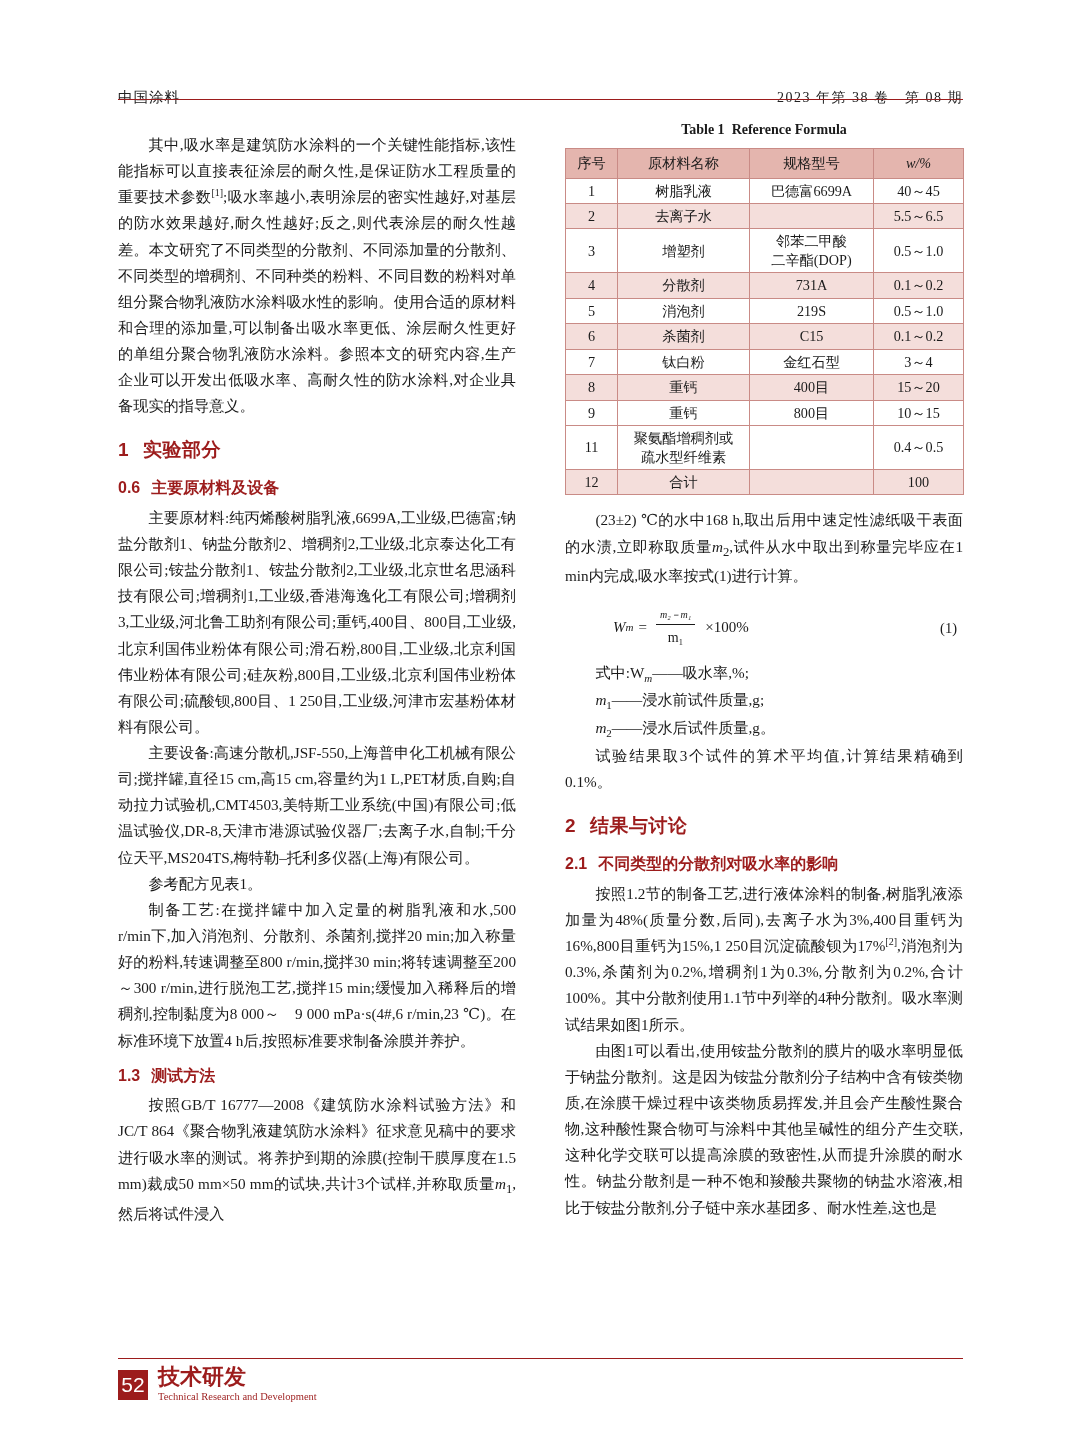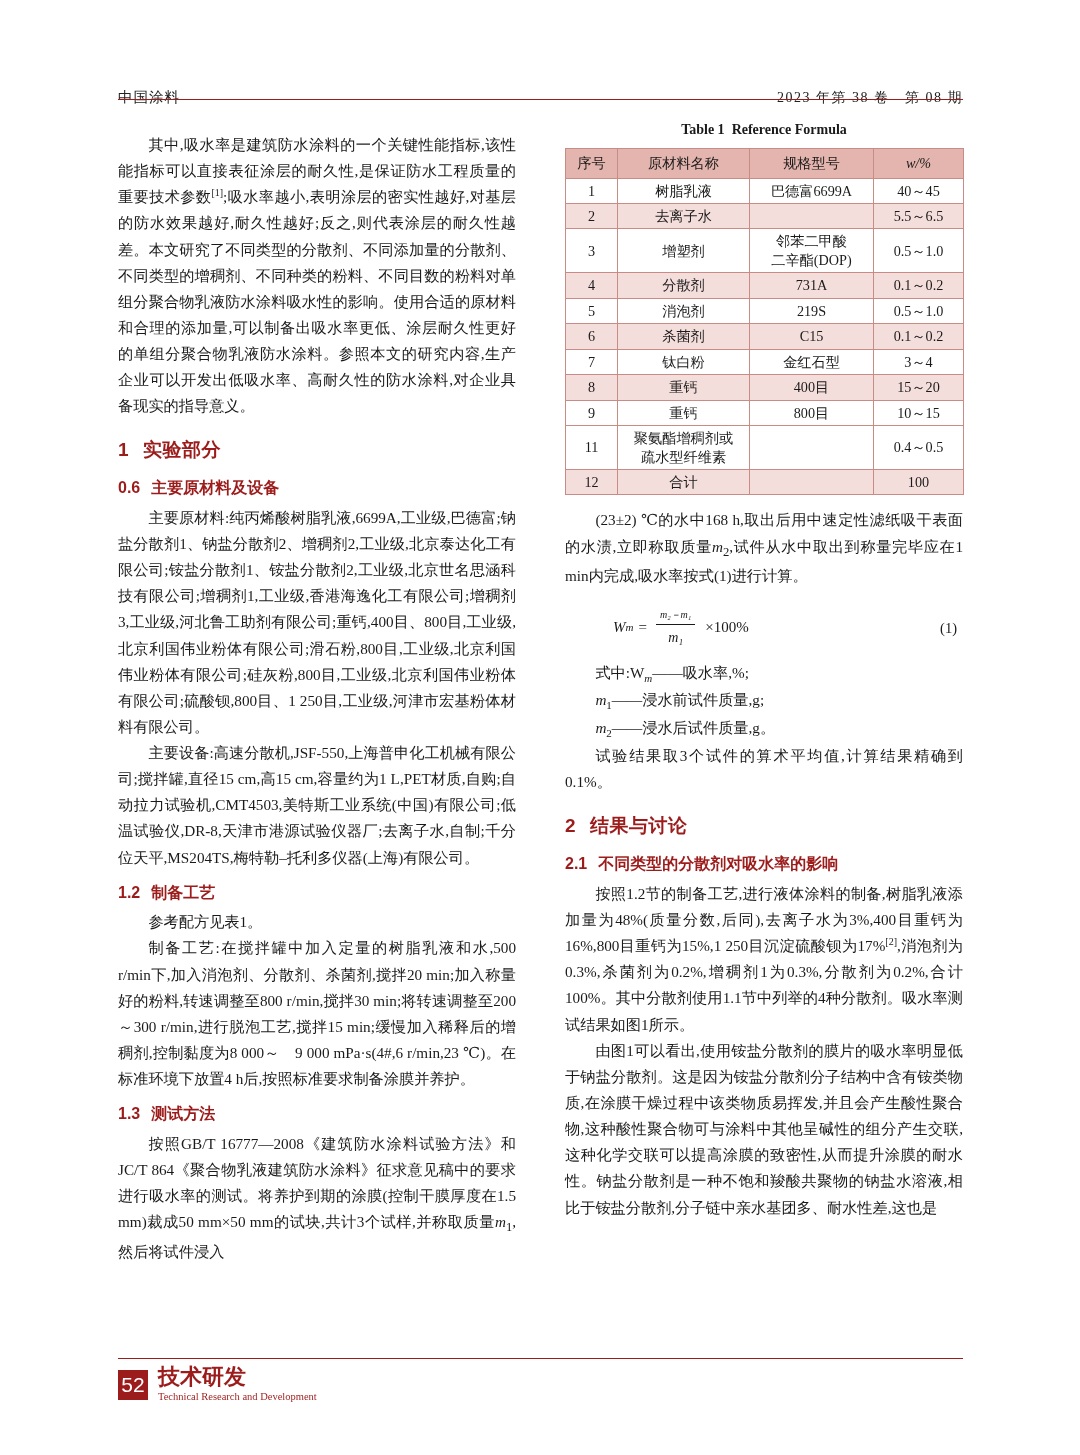--- a/index.html
+++ b/index.html
@@ -152,21 +152,20 @@
     margin: 0 4px;
   }
   .frac .top {
     border-bottom: 1px solid #1a1a1a;
     padding: 0 4px 1px 4px;
     font-style: italic;
     font-size: 10px;
   }
   .frac .bot {
     padding: 1px 4px 0 4px;
-    font-style: italic;
     font-size: 14px;
   }
   .eq-no {
     position: absolute;
     right: 6px;
     top: 12px;
     font-size: 14.5px;
   }
   .where-line { text-indent: 2em; }
   .where-line2 { text-indent: 0; }
@@ -231,23 +230,20 @@
     <h2 class="section">
       <span class="num">1</span><span>实验部分</span>
     </h2>
 
     <h3 class="subsection">
       <span class="num">0.6</span><span>主要原材料及设备</span>
     </h3>
     <p class="body">主要原材料:纯丙烯酸树脂乳液,6699A,工业级,巴德富;钠盐分散剂1、钠盐分散剂2、增稠剂2,工业级,北京泰达化工有限公司;铵盐分散剂1、铵盐分散剂2,工业级,北京世名思涵科技有限公司;增稠剂1,工业级,香港海逸化工有限公司;增稠剂3,工业级,河北鲁工助剂有限公司;重钙,400目、800目,工业级,北京利国伟业粉体有限公司;滑石粉,800目,工业级,北京利国伟业粉体有限公司;硅灰粉,800目,工业级,北京利国伟业粉体有限公司;硫酸钡,800目、1 250目,工业级,河津市宏基粉体材料有限公司。</p>
     <p class="body">主要设备:高速分散机,JSF-550,上海普申化工机械有限公司;搅拌罐,直径15 cm,高15 cm,容量约为1 L,PET材质,自购;自动拉力试验机,CMT4503,美特斯工业系统(中国)有限公司;低温试验仪,DR-8,天津市港源试验仪器厂;去离子水,自制;千分位天平,MS204TS,梅特勒–托利多仪器(上海)有限公司。</p>
 
-    <h3 class="subsection">
-      <span class="num">1.2</span><span>制备工艺</span>
-    </h3>
     <p class="body">参考配方见表1。</p>
     <p class="body">制备工艺:在搅拌罐中加入定量的树脂乳液和水,500 r/min下,加入消泡剂、分散剂、杀菌剂,搅拌20 min;加入称量好的粉料,转速调整至800 r/min,搅拌30 min;将转速调整至200～300 r/min,进行脱泡工艺,搅拌15 min;缓慢加入稀释后的增稠剂,控制黏度为8 000～　9 000 mPa·s(4#,6 r/min,23 ℃)。在标准环境下放置4 h后,按照标准要求制备涂膜并养护。</p>
 
     <h3 class="subsection">
       <span class="num">1.3</span><span>测试方法</span>
     </h3>
     <p class="body">按照GB/T 16777—2008《建筑防水涂料试验方法》和JC/T 864《聚合物乳液建筑防水涂料》征求意见稿中的要求进行吸水率的测试。将养护到期的涂膜(控制干膜厚度在1.5 mm)裁成50 mm×50 mm的试块,共计3个试样,并称取质量<i>m</i><sub>1</sub>,然后将试件浸入</p>
   </div>
 
   <div class="col col-right">

